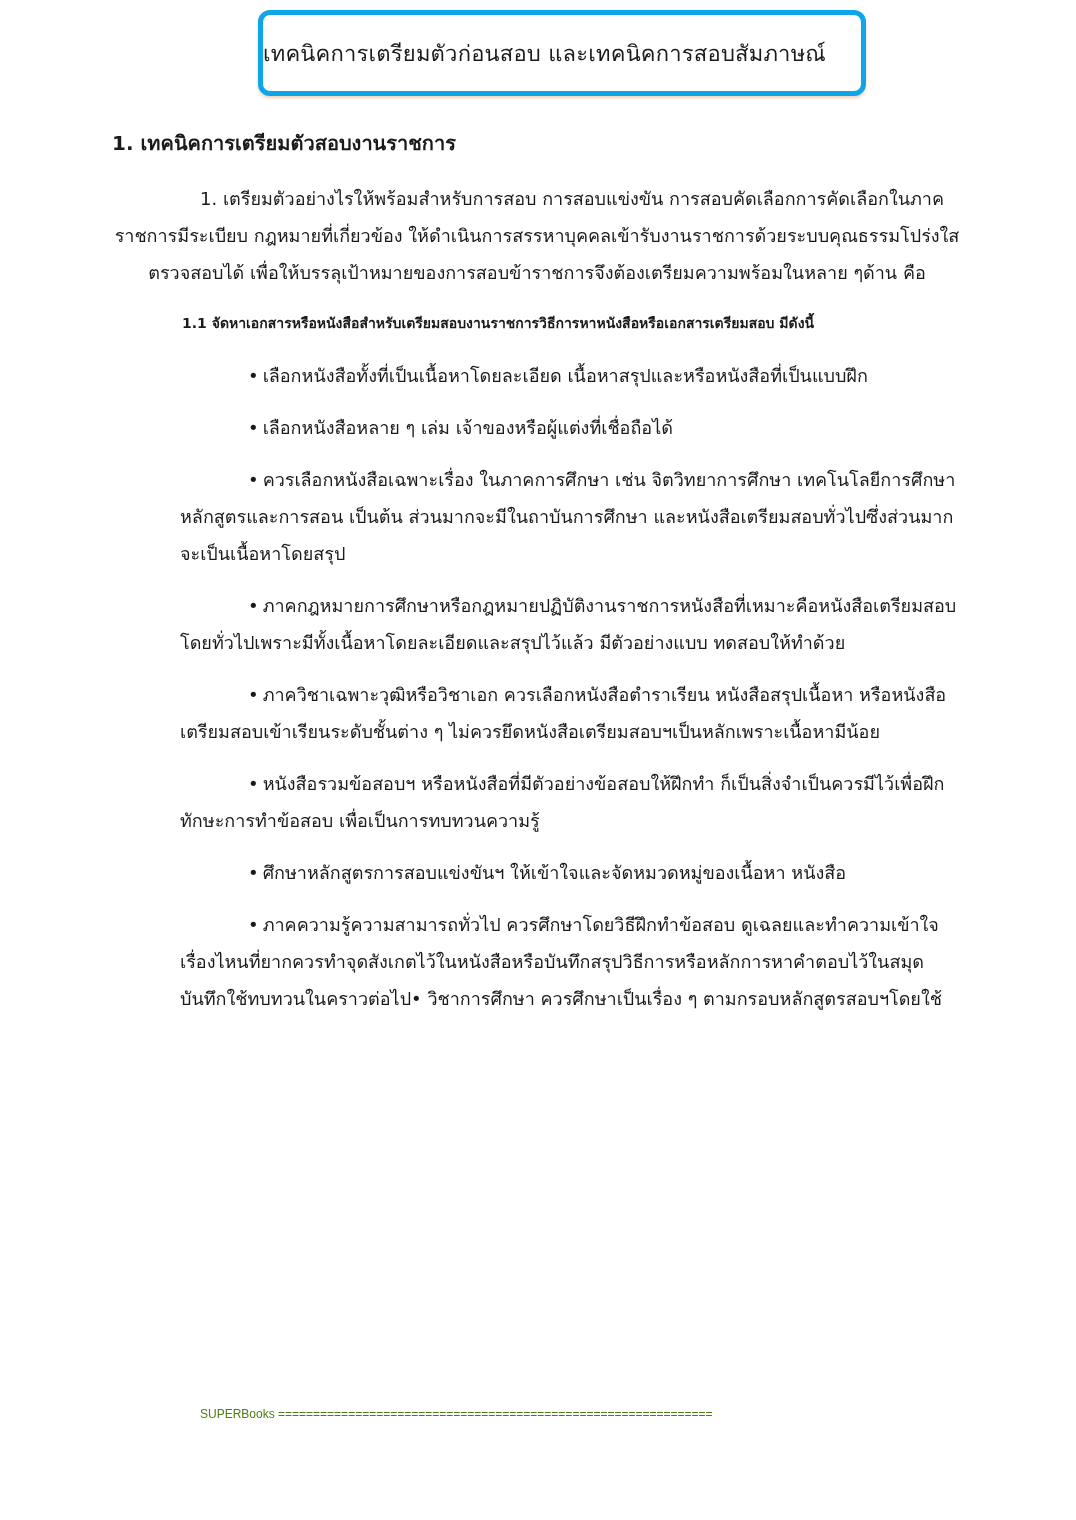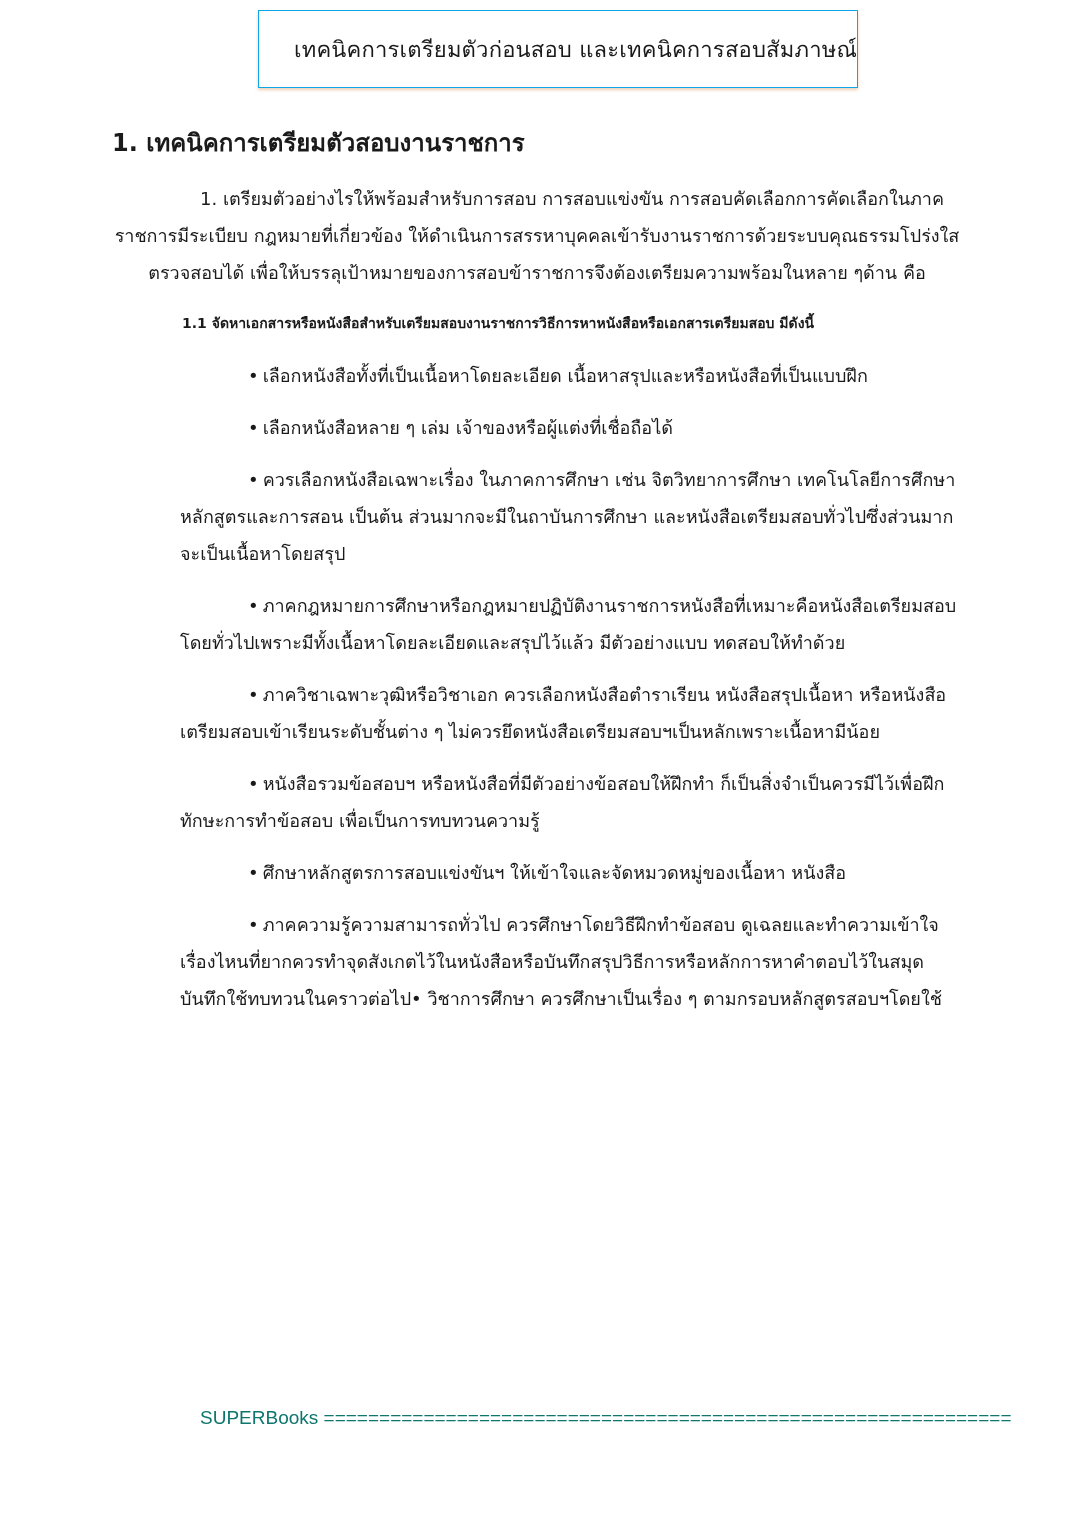--- a/index.html
+++ b/index.html
@@ -14,42 +14,42 @@
       overflow: hidden;
       font-family: "DejaVu Sans", "Liberation Sans", sans-serif;
       color: #1a1a1a;
     }
     .title-box {
       position: absolute;
       left: 258px;
       top: 10px;
       width: 598px;
       height: 76px;
-      border: 1px solid #0ea5e9;
-      border-radius: 0;
+      border: 5px solid #0ea5e9;
+      border-radius: 12px;
       box-shadow: 0 2px 3px rgba(200,120,50,0.35);
       display: flex;
       align-items: center;
-      justify-content: flex-end;
+      justify-content: flex-start;
       background: #fff;
     }
     .title-text {
       font-size: 22px;
       color: #1a1a1a;
       letter-spacing: 0.2px;
       white-space: nowrap;
     }
     .content {
       position: absolute;
       left: 112px;
       top: 126px;
       width: 850px;
     }
     .h1 {
-      font-size: 24px;
+      font-size: 20px;
       font-weight: bold;
       margin: 0;
       height: 34px;
       line-height: 34px;
     }
     .p {
       font-size: 18px;
       line-height: 37px;
       margin: 0;
       text-align: center;
@@ -78,22 +78,22 @@
       font-size: 19px;
       font-weight: bold;
       line-height: 37px;
       margin: 10px 0 0 68px;
     }
     .footer {
       position: absolute;
       left: 200px;
       top: 1407px;
       font-family: "Liberation Sans", sans-serif;
-      font-size: 19px;
-      color: #0f766e;
+      font-size: 12px;
+      color: #4d7c0f;
       white-space: nowrap;
       letter-spacing: 0px;
     }
   </style>
 </head>
 <body>
 
 <div class="title-box">
   <span class="title-text">เทคนิคการเตรียมตัวก่อนสอบ และเทคนิคการสอบสัมภาษณ์</span>
 </div>

